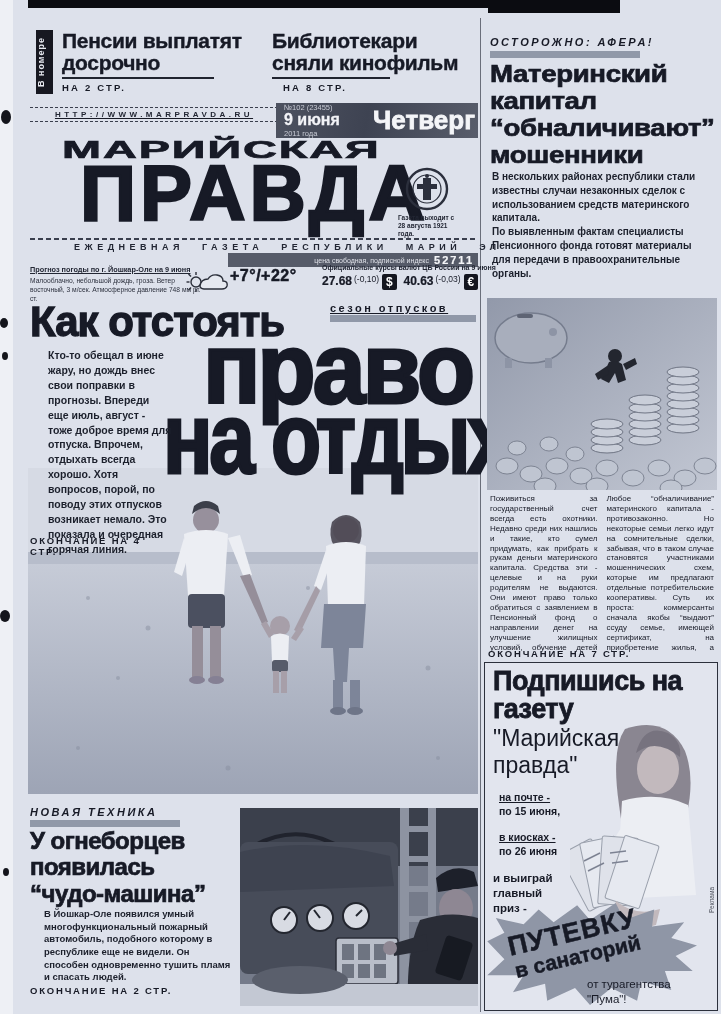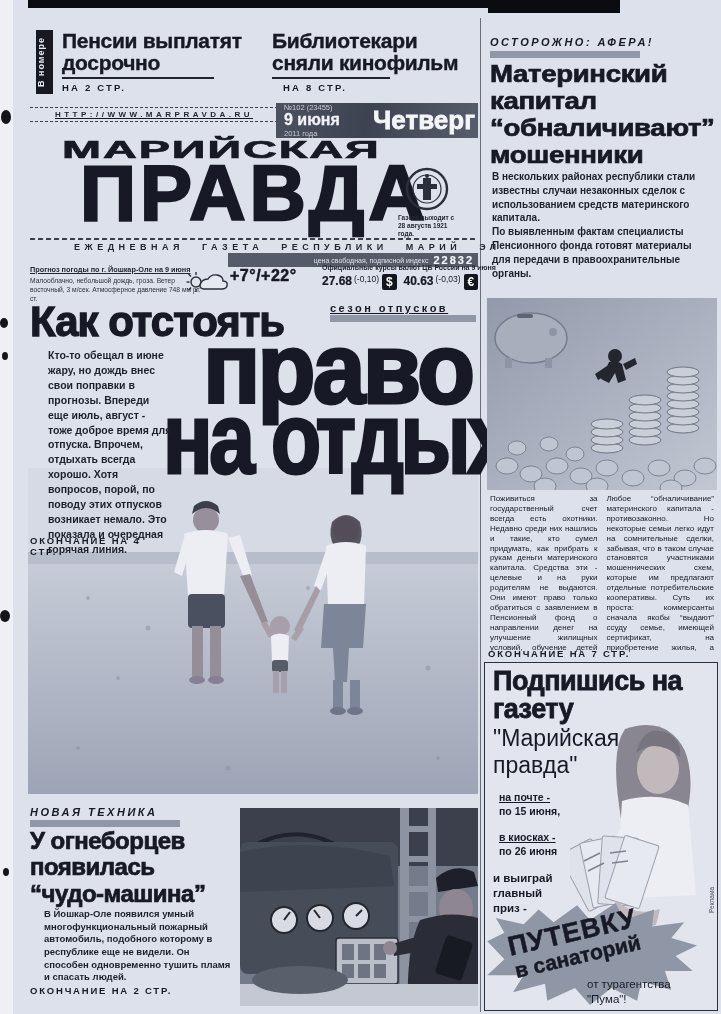--- a/index.html
+++ b/index.html
@@ -77,21 +77,21 @@
       <rect x="13" y="18" width="20" height="5" fill="#2b2f3c"></rect>
       <circle cx="23" cy="10" r="2" fill="#2b2f3c"></circle>
     </svg>
   </div>
   <div class="abs" style="left:398px;top:214px;width:62px;font-size:6.5px;font-weight:bold;line-height:1.25;color:#232734;">Газета выходит с 28 августа 1921 года.</div>
 
   <div class="abs rule-d" style="left:30px;top:238px;width:448px;"></div>
   <div class="abs" style="left:30px;top:242px;width:448px;font-size:9px;font-weight:bold;letter-spacing:4.5px;word-spacing:11px;color:#232734;white-space:nowrap;margin-left:44px;">ЕЖЕДНЕВНАЯ ГАЗЕТА РЕСПУБЛИКИ МАРИЙ ЭЛ</div>
   <div class="abs dark" style="left:228px;top:253px;width:250px;height:14px;display:flex;align-items:center;justify-content:flex-end;background:#565b69;">
     <span style="font-size:7px;color:#dfe1e8;margin-right:5px;">цена свободная, подписной индекс</span>
-    <span class="hv2" style="font-size:11px;letter-spacing:2px;color:#f4f5f8;margin-right:4px;">22832</span>
+    <span class="hv2" style="font-size:11px;letter-spacing:2px;color:#f4f5f8;margin-right:4px;">52711</span>
   </div>
 
   <div class="abs" style="left:30px;top:265px;width:172px;">
     <div style="font-size:7.3px;font-weight:bold;text-decoration:underline;color:#232734;">Прогноз погоды по г. Йошкар-Оле на 9 июня</div>
     <div style="font-size:6.7px;line-height:1.35;margin-top:2px;color:#2c303d;">Малооблачно, небольшой дождь, гроза. Ветер восточный, 3 м/сек. Атмосферное давление 748 мм рт. ст.</div>
   </div>
   <div class="abs" style="left:186px;top:268px;">
     <svg width="42" height="26" viewBox="0 0 42 26">
       <g stroke="#2b2f3a" stroke-width="1.4" fill="none">
         <circle cx="10" cy="14" r="5" fill="#dfe3ec"></circle>

